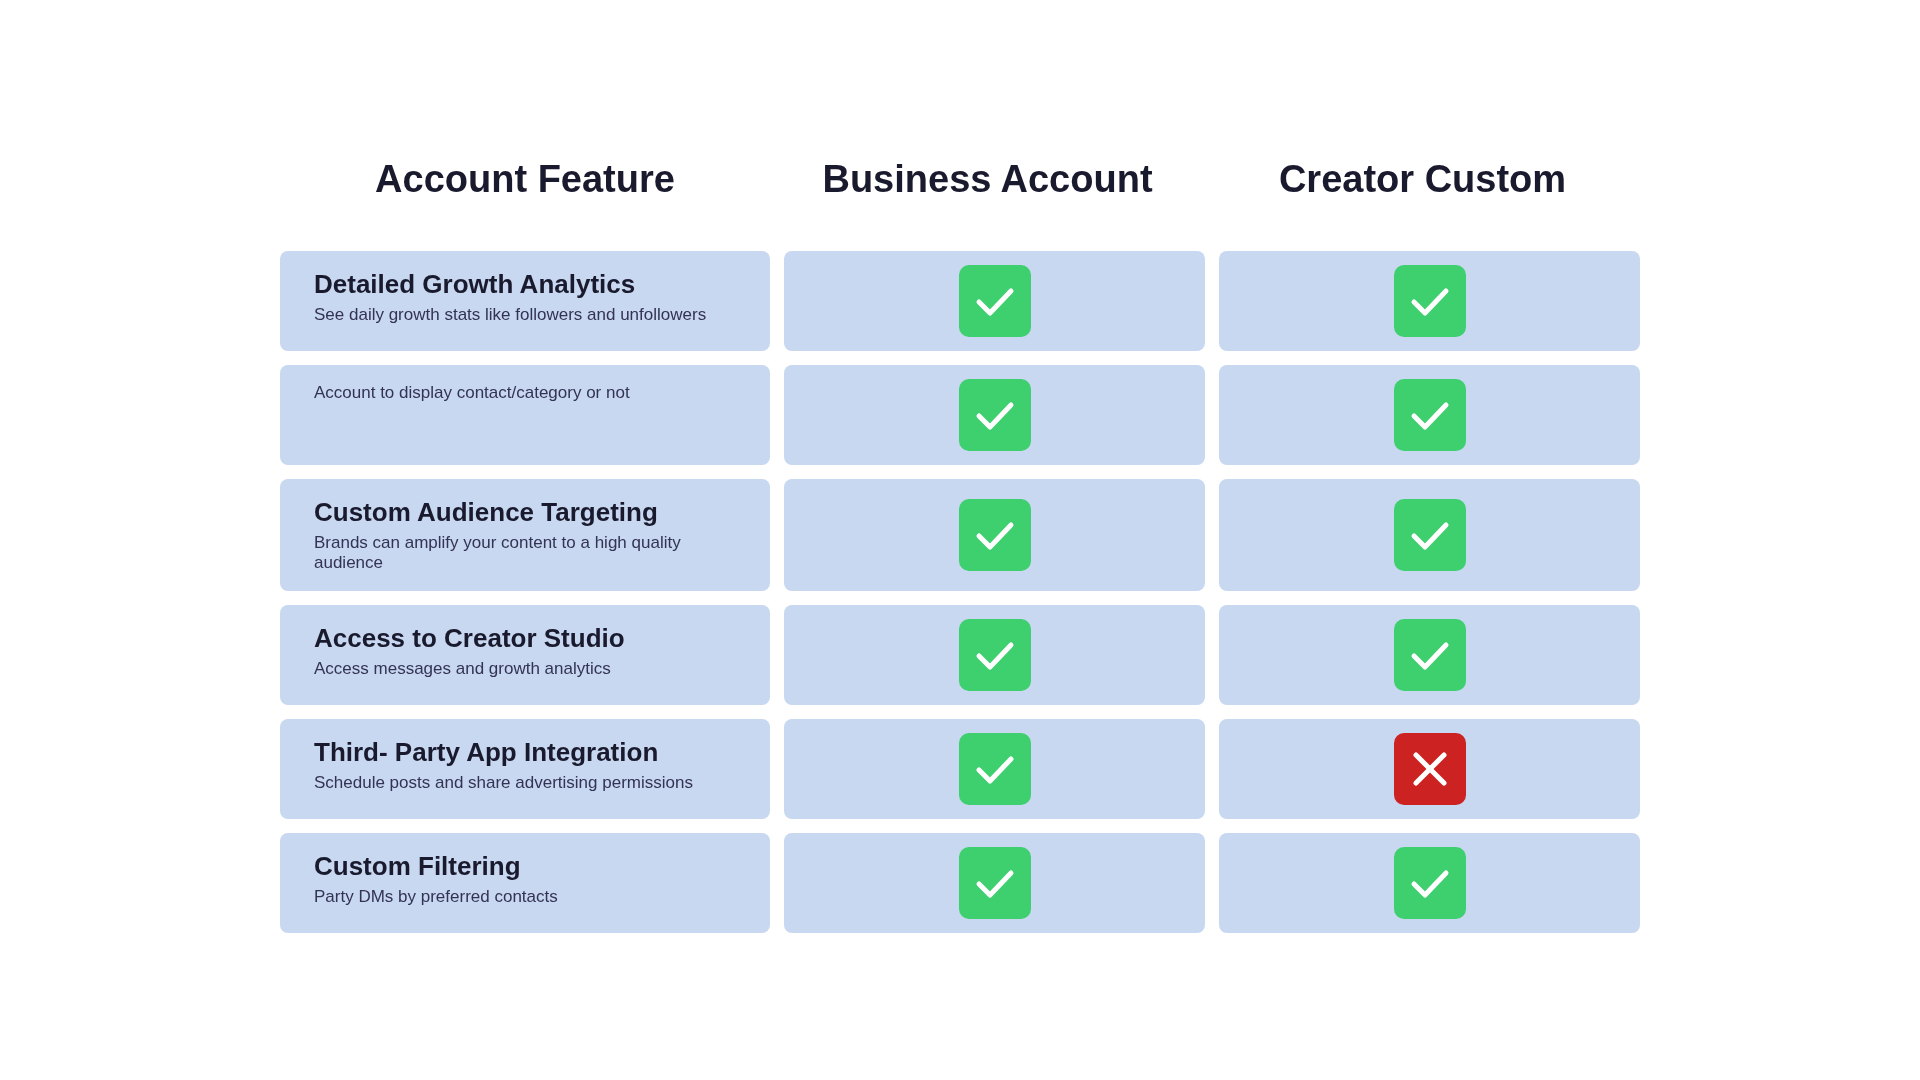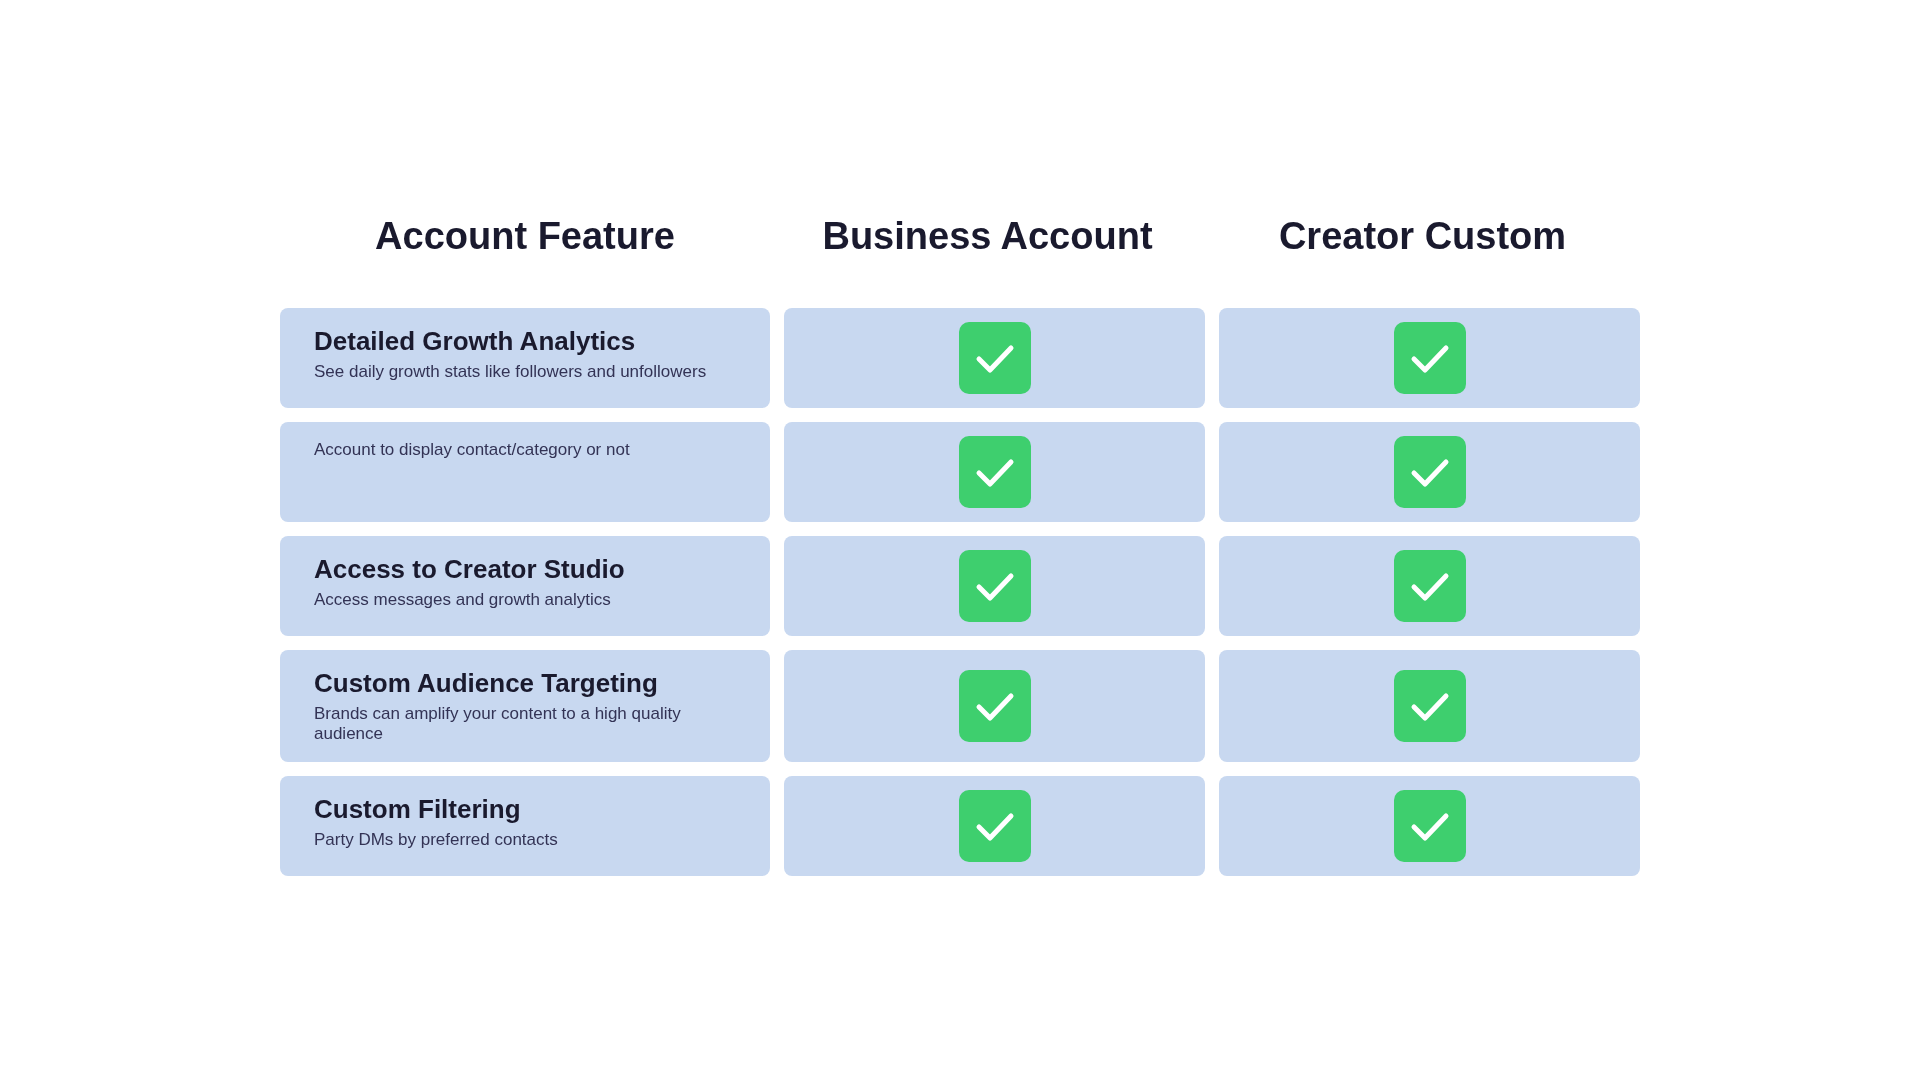--- a/index.html
+++ b/index.html
@@ -159,54 +159,75 @@
         <div class="check-cell">
           <div class="check-icon">
             <svg viewBox="0 0 44 44" fill="none">
               <polyline points="6,23 17,34 38,12" stroke="white" stroke-width="5" stroke-linecap="round" stroke-linejoin="round"></polyline>
             </svg>
           </div>
         </div>
       </div>
       <div class="table-row">
         <div class="feature-cell">
+          <div class="feature-title">Custom Audience Targeting</div>
+          <div class="feature-subtitle">Brands can amplify your content to a high quality audience</div>
+        </div>
+        <div class="check-cell">
+          <div class="check-icon">
+            <svg viewBox="0 0 44 44" fill="none">
+              <polyline points="6,23 17,34 38,12" stroke="white" stroke-width="5" stroke-linecap="round" stroke-linejoin="round"></polyline>
+            </svg>
+          </div>
+        </div>
+        <div class="check-cell">
+          <div class="check-icon">
+            <svg viewBox="0 0 44 44" fill="none">
+              <polyline points="6,23 17,34 38,12" stroke="white" stroke-width="5" stroke-linecap="round" stroke-linejoin="round"></polyline>
+            </svg>
+          </div>
+        </div>
+      </div>
+      <div class="table-row">
+        <div class="feature-cell">
           <div class="feature-title">Access to Creator Studio</div>
           <div class="feature-subtitle">Access messages and growth analytics</div>
         </div>
         <div class="check-cell">
           <div class="check-icon">
             <svg viewBox="0 0 44 44" fill="none">
               <polyline points="6,23 17,34 38,12" stroke="white" stroke-width="5" stroke-linecap="round" stroke-linejoin="round"></polyline>
             </svg>
           </div>
         </div>
         <div class="check-cell">
           <div class="check-icon">
             <svg viewBox="0 0 44 44" fill="none">
               <polyline points="6,23 17,34 38,12" stroke="white" stroke-width="5" stroke-linecap="round" stroke-linejoin="round"></polyline>
             </svg>
           </div>
         </div>
       </div>
       <div class="table-row">
         <div class="feature-cell">
-          <div class="feature-title">Custom Audience Targeting</div>
-          <div class="feature-subtitle">Brands can amplify your content to a high quality audience</div>
-        </div>
-        <div class="check-cell">
-          <div class="check-icon">
-            <svg viewBox="0 0 44 44" fill="none">
-              <polyline points="6,23 17,34 38,12" stroke="white" stroke-width="5" stroke-linecap="round" stroke-linejoin="round"></polyline>
-            </svg>
-          </div>
-        </div>
-        <div class="check-cell">
-          <div class="check-icon">
-            <svg viewBox="0 0 44 44" fill="none">
-              <polyline points="6,23 17,34 38,12" stroke="white" stroke-width="5" stroke-linecap="round" stroke-linejoin="round"></polyline>
+          <div class="feature-title">Third- Party App Integration</div>
+          <div class="feature-subtitle">Schedule posts and share advertising permissions</div>
+        </div>
+        <div class="check-cell">
+          <div class="check-icon">
+            <svg viewBox="0 0 44 44" fill="none">
+              <polyline points="6,23 17,34 38,12" stroke="white" stroke-width="5" stroke-linecap="round" stroke-linejoin="round"></polyline>
+            </svg>
+          </div>
+        </div>
+        <div class="check-cell">
+          <div class="cross-icon">
+            <svg viewBox="0 0 44 44" fill="none">
+              <line x1="8" y1="8" x2="36" y2="36" stroke="white" stroke-width="5" stroke-linecap="round"></line>
+              <line x1="36" y1="8" x2="8" y2="36" stroke="white" stroke-width="5" stroke-linecap="round"></line>
             </svg>
           </div>
         </div>
       </div>
       <div class="table-row">
         <div class="feature-cell">
           <div class="feature-title">Custom Filtering</div>
           <div class="feature-subtitle">Party DMs by preferred contacts</div>
         </div>
         <div class="check-cell">

